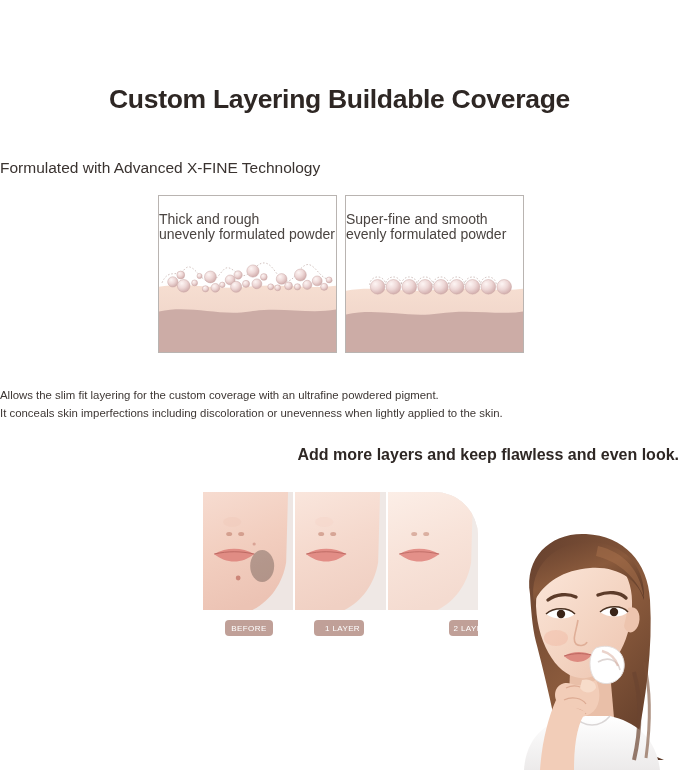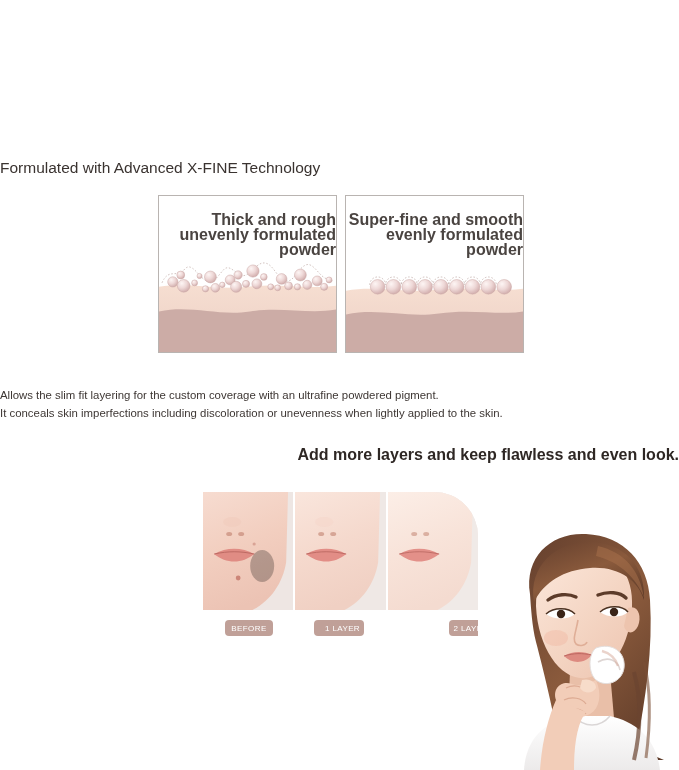--- a/index.html
+++ b/index.html
@@ -28,22 +28,22 @@
   
   .panels { position: absolute; left: 158px; top: 195px; width: 366px; height: 158px; }
   .panel {
     position: absolute; top: 0; width: 179px; height: 158px;
     border: 1px solid #b9b4b1; background: #ffffff; overflow: hidden;
   }
   .panel.left  { left: 0; }
   .panel.right { left: 187px; }
   .panel-caption {
     position: absolute; top: 16px; left: 0; width: 100%;
-    text-align: right; font-size: 16px; line-height: 15px; color: #4a4441;
-    z-index: 5; white-space: pre-line; font-weight: bold;
+    text-align: left; font-size: 14px; line-height: 15px; color: #4a4441;
+    z-index: 5; white-space: pre-line;
   }
   .panel-svg { position: absolute; left: 0; top: 0; width: 100%; height: 100%; }
 
   
   .body-copy {
     position: absolute; left: 0; top: 386px; width: 679px;
     text-align: left; font-size: 11.4px; line-height: 18px; color: #3d3633;
     white-space: pre-line;
   }
   .cta {
@@ -74,20 +74,21 @@
 
   
   .model { position: absolute; left: 478px; top: 522px; width: 201px; height: 248px; overflow: hidden; }
   .model-svg { width: 100%; height: 100%; display: block; }
 </style>
 </head>
 <body>
 
 <div class="page">
 
+  <h1 class="headline">Custom Layering Buildable Coverage</h1>
   <div class="subheadline">Formulated with Advanced X-FINE Technology</div>
 
   <div class="panels">
 
     <div class="panel left">
       <div class="panel-caption">Thick and rough
 unevenly formulated powder</div>
       <svg class="panel-svg" viewBox="0 0 179 158" preserveAspectRatio="none">
         <defs>
           <radialGradient id="beadA" cx="35%" cy="30%" r="72%">

